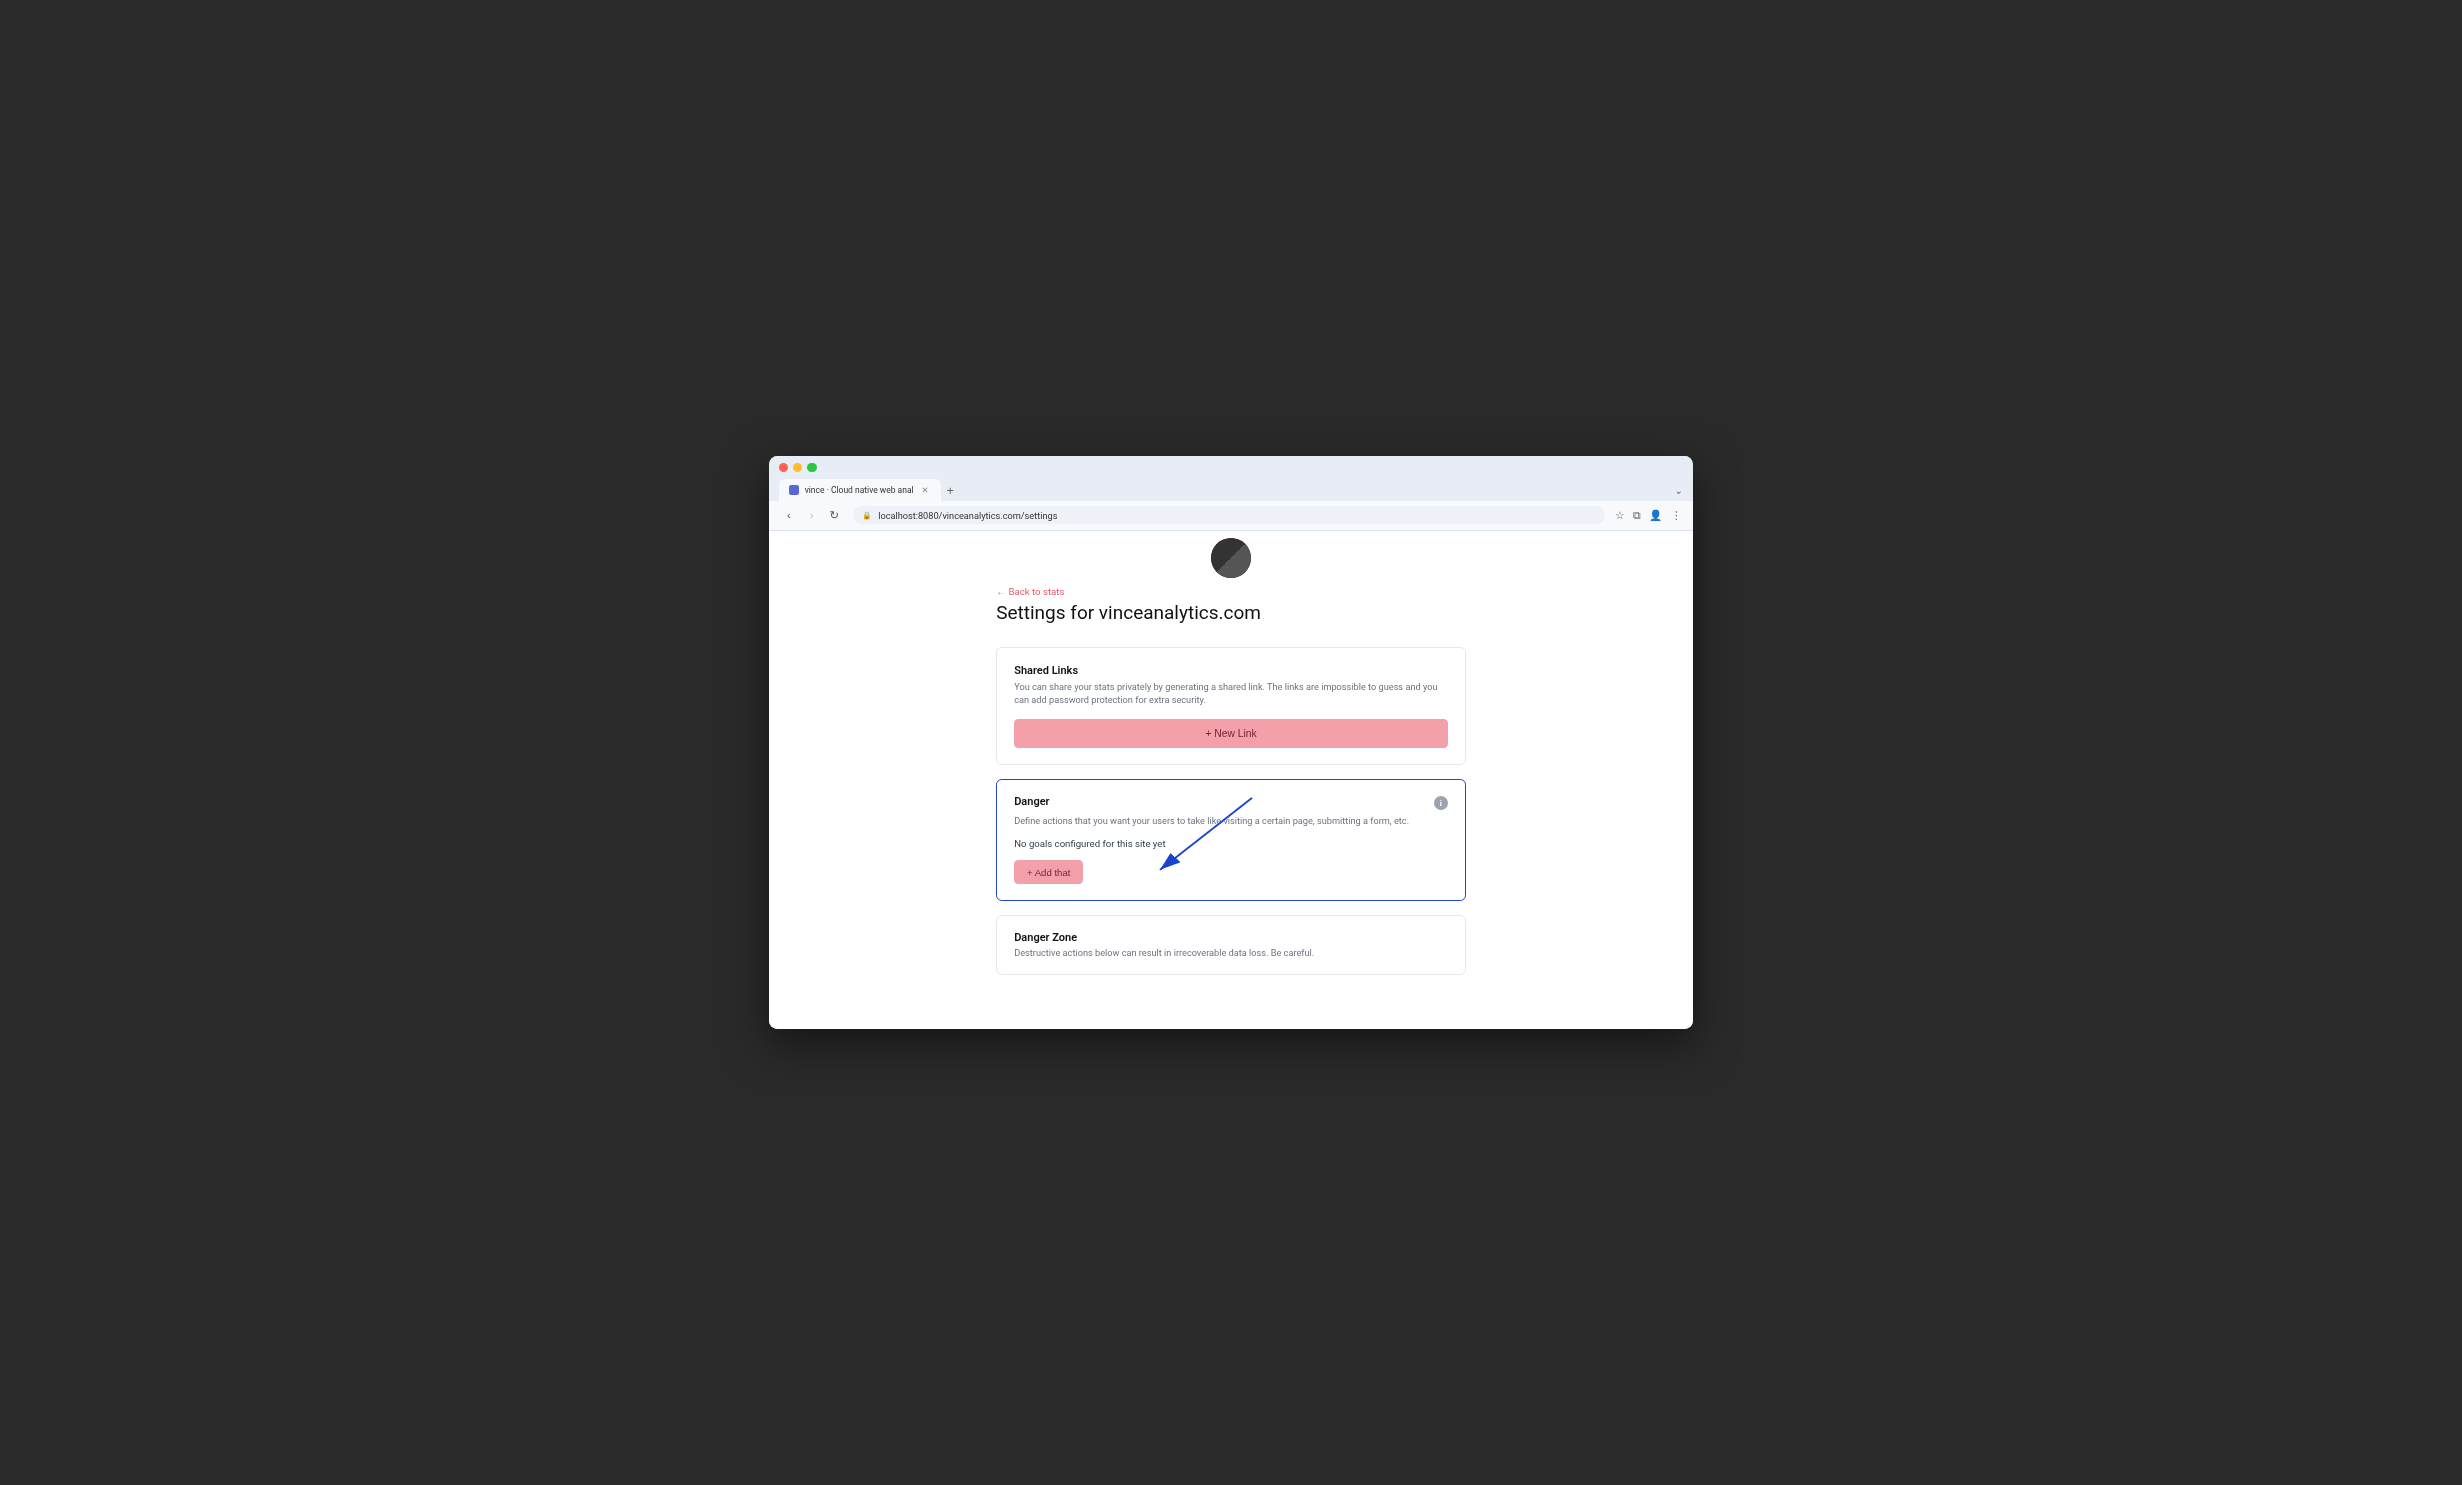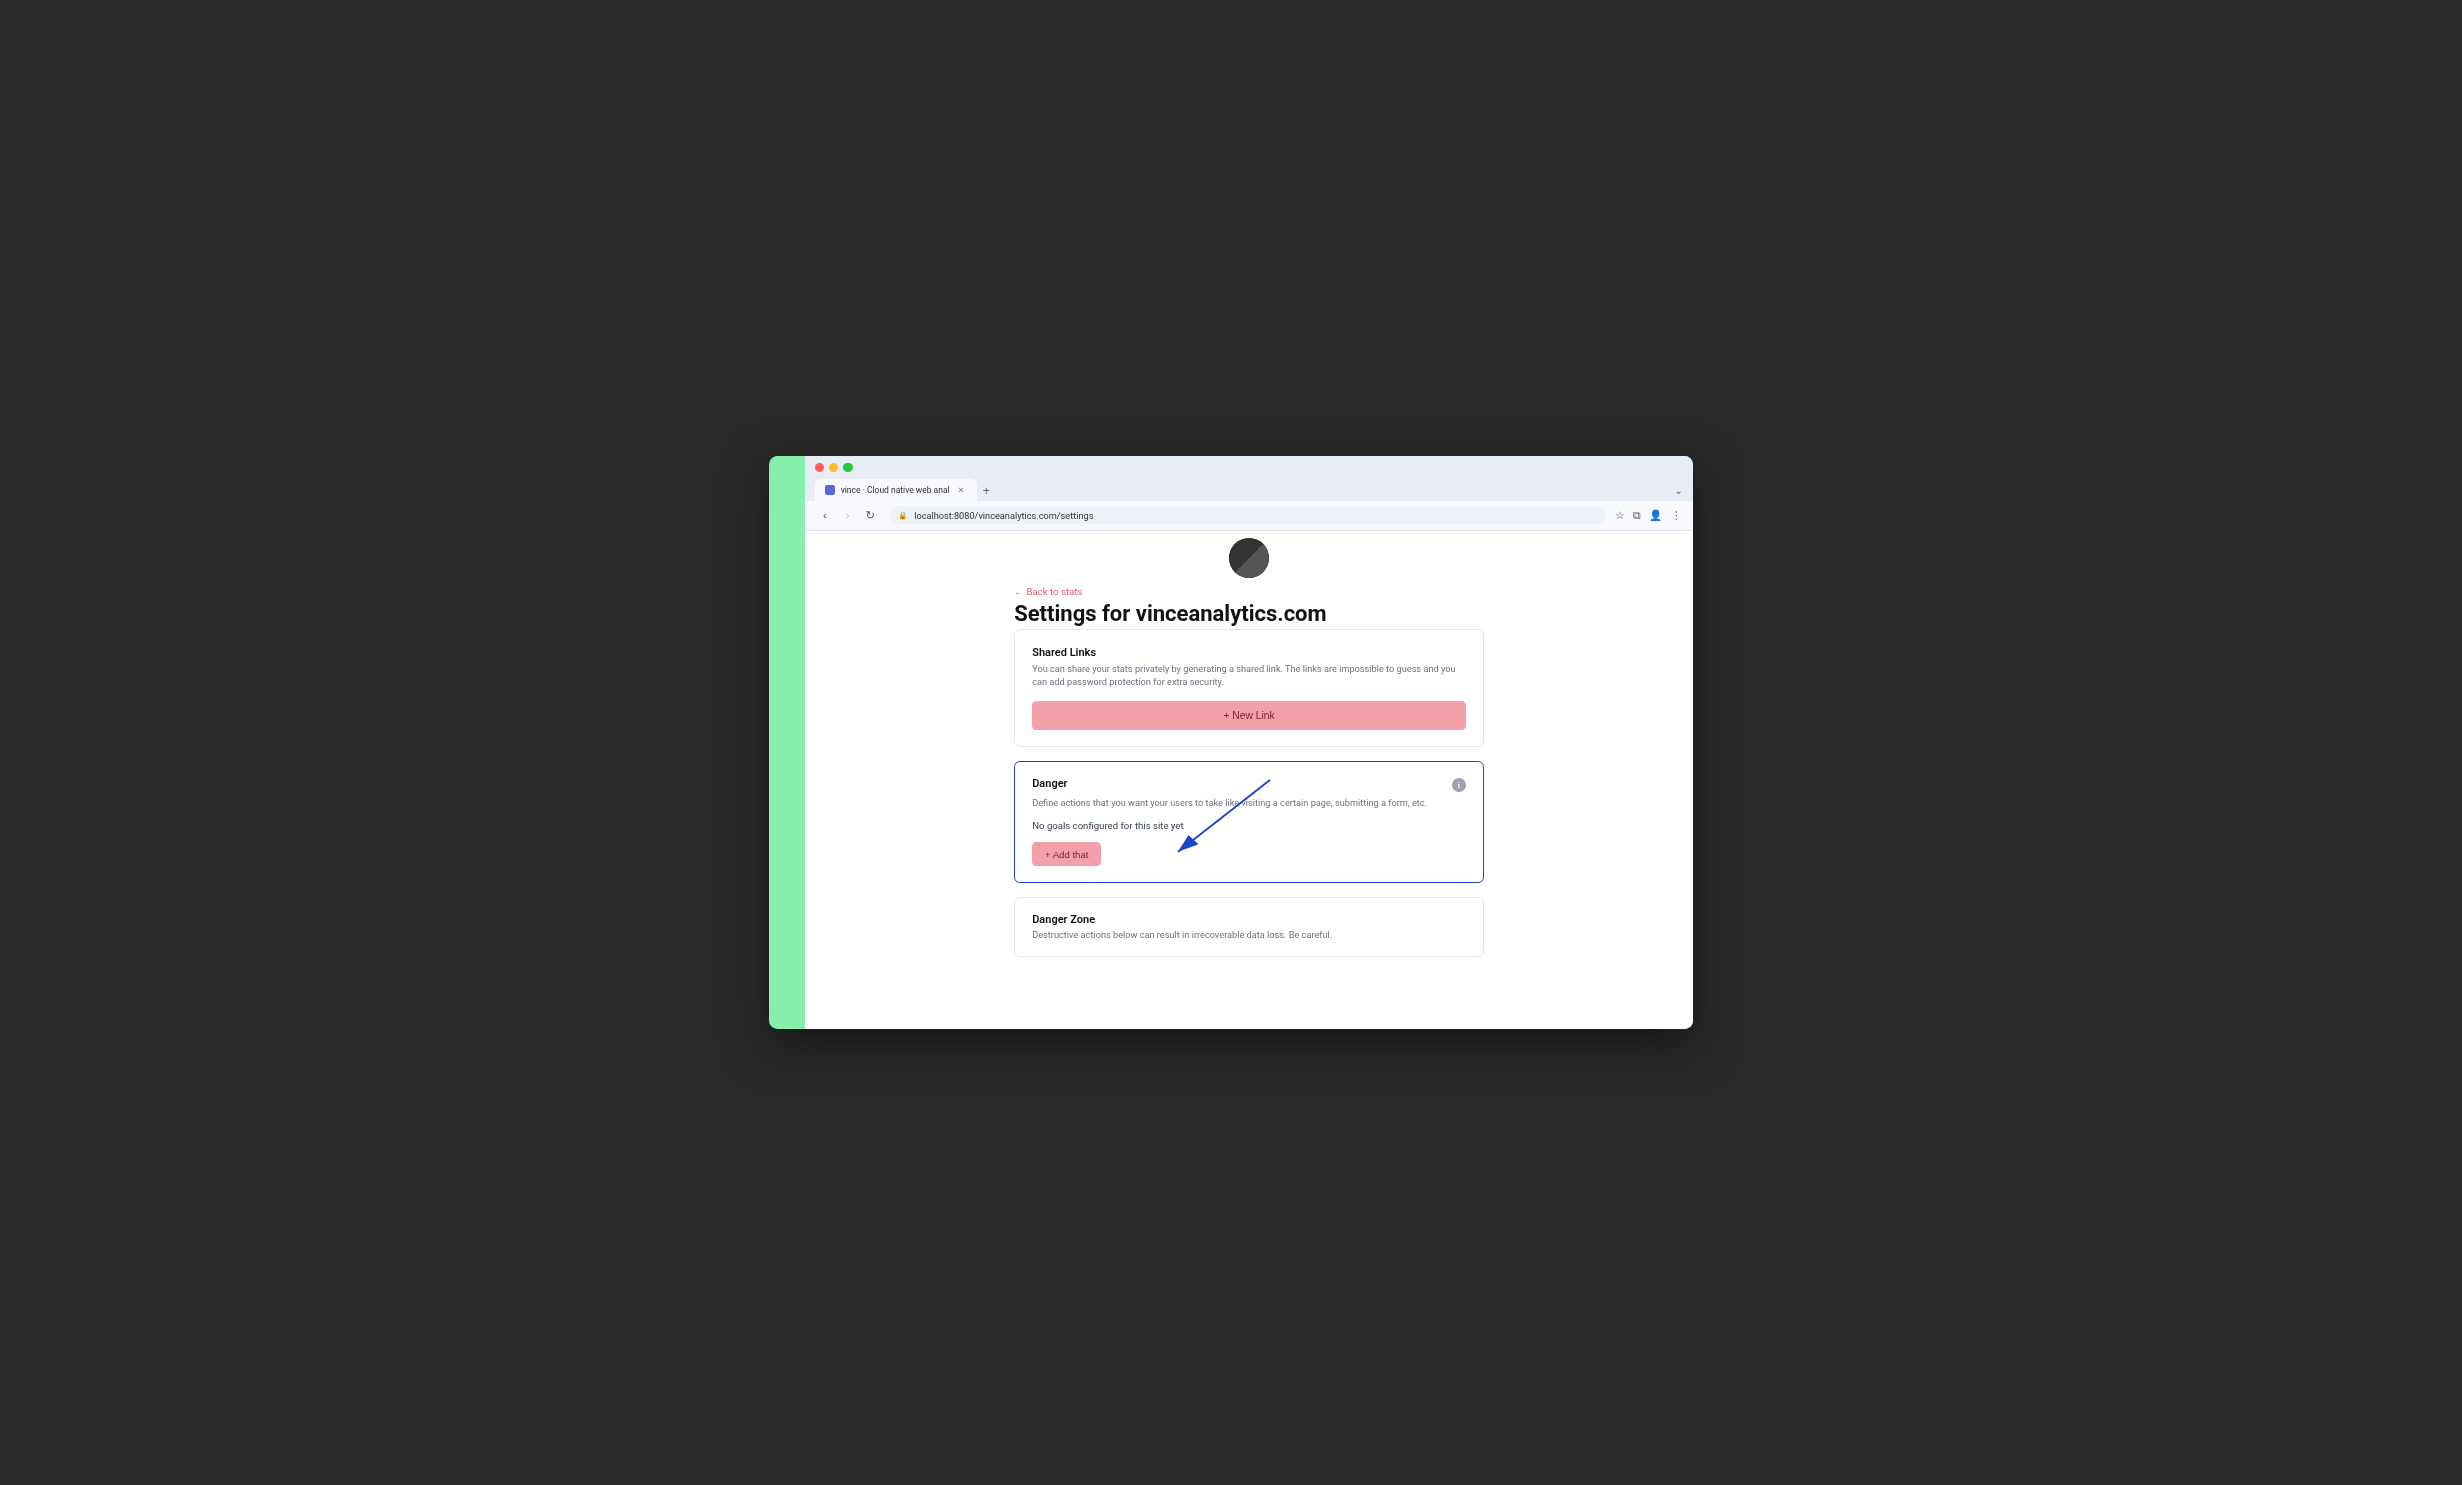--- a/index.html
+++ b/index.html
@@ -14,21 +14,20 @@
       padding: 14.2px;
     }
 
     .browser-window {
       width: 100%;
       max-width: 924px;
       background: #86efac;
       border-radius: 8.5px;
       overflow: hidden;
       box-shadow: 0 14.2px 43px rgba(0,0,0,0.5);
-      padding-left: 36px;
     }
 
     
     .browser-chrome {
       background: #e8edf5;
       padding: 7.1px 10px 0 10px;
     }
 
     .traffic-lights {
       display: flex;
@@ -219,24 +218,24 @@
       gap: 2.8px;
       margin-bottom: 4.3px;
     }
 
     .back-link::before {
       content: '←';
     }
 
     
     .page-title {
-      font-size: 22px;
-      font-weight: 700;
+      font-size: 19px;
+      font-weight: 400;
       color: #111;
-      margin-bottom: 3px;
+      margin-bottom: 23px;
     }
 
     
     .settings-card {
       border: 0.7px solid #e5e7eb;
       border-radius: 5.7px;
       padding: 15.6px 17px;
       margin-bottom: 14.2px;
     }
 

